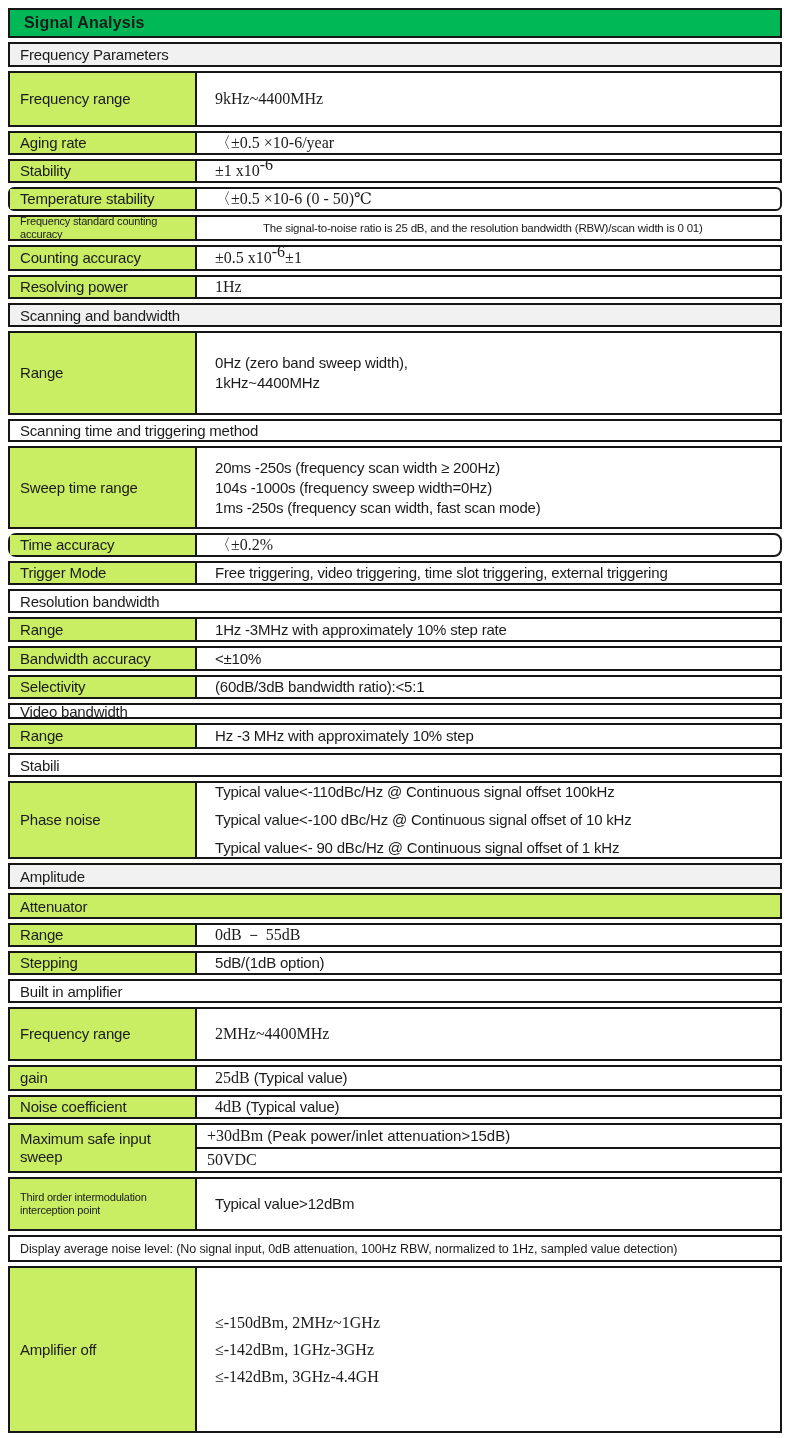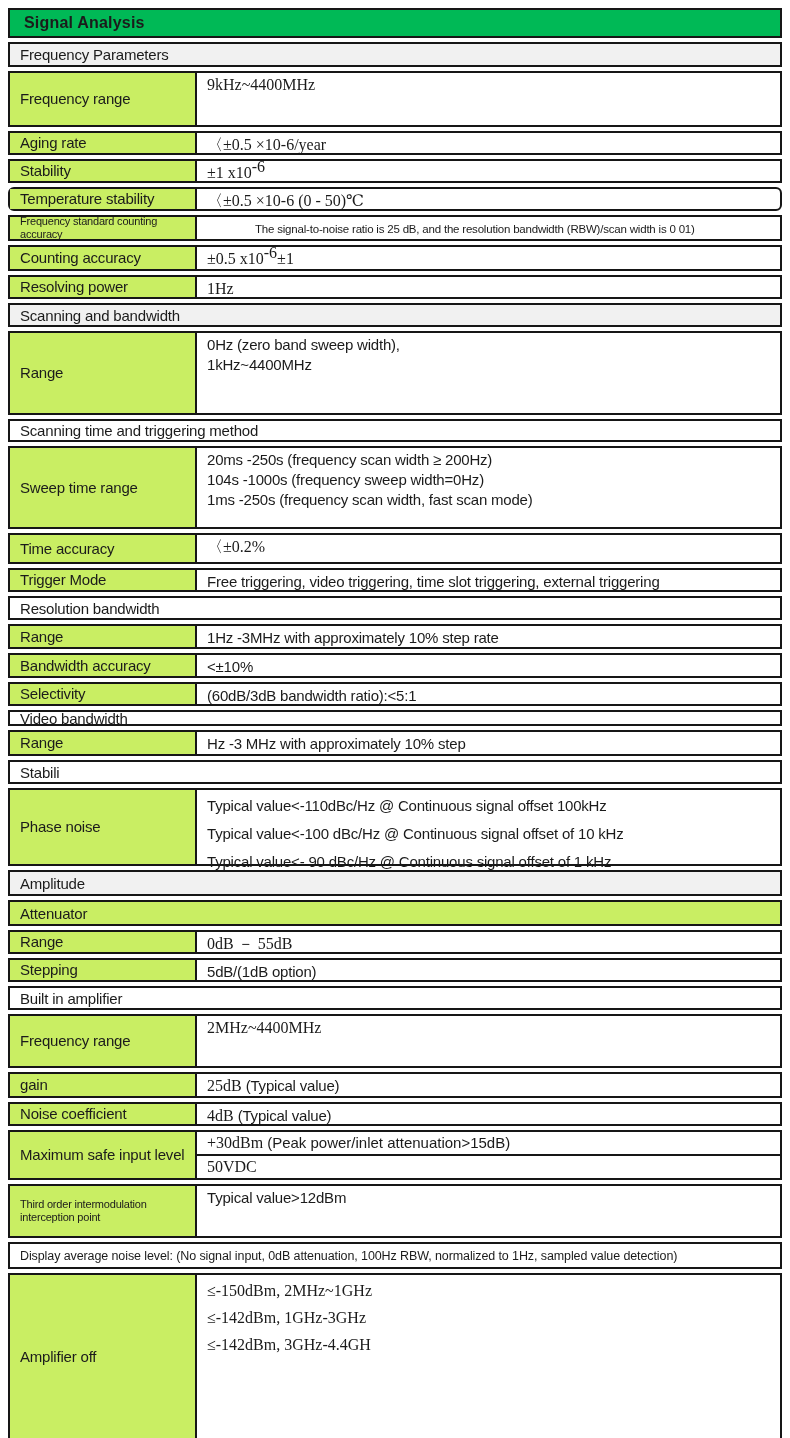--- a/index.html
+++ b/index.html
@@ -10,22 +10,22 @@
        display:flex;align-items:stretch;}
   .row.hdr{font-weight:bold;font-size:16px;align-items:center;padding-left:14px;letter-spacing:0.2px;}
   .row.sec{align-items:center;padding-left:10px;font-size:15px;letter-spacing:-0.2px;}
   .row.sec.gray{background:#f1f1f1;}
   .row.sec.green{background:#c9ee63;}
   .row.sec.smalltext{font-size:12.5px;letter-spacing:-0.1px;}
   .label{box-sizing:border-box;width:187px;flex:0 0 187px;background:#c9ee63;
          border-right:2px solid #161616;display:flex;align-items:center;
          padding:2px 6px 2px 10px;font-size:15px;letter-spacing:-0.2px;line-height:18px;}
   .label.smalllab{font-size:11px;line-height:13px;}
-  .value{flex:1 1 auto;display:flex;flex-direction:column;justify-content:flex-start;
-         padding:2px 8px 2px 10px;font-size:15px;letter-spacing:-0.2px;}
+  .value{flex:1 1 auto;display:flex;flex-direction:column;justify-content:center;
+         padding:2px 8px 2px 10px;font-size:15px;letter-spacing:-0.2px;margin-left:8px;}
   .value .vline{line-height:20px;white-space:nowrap;}
   .serif{font-family:"Liberation Serif","DejaVu Serif","DejaVu Sans",serif;font-size:16px;letter-spacing:0;}
   sup{font-size:10px;line-height:0;}
   .subwrap{flex:1 1 auto;display:flex;flex-direction:column;padding:0;}
   .subrow{box-sizing:border-box;display:flex;flex-direction:column;justify-content:center;
           padding:2px 8px 2px 10px;font-size:15px;}
   .subrow + .subrow{border-top:2px solid #161616;}
 </style>
 </head>
 <body>
@@ -113,21 +113,21 @@
       <div class="row" style="height: 83px;">
         <div class="label" style="background: rgb(201, 238, 99);">
           <span>Sweep time range</span>
         </div>
         <div class="value">
           <div class="vline" style="line-height: 20px;"><span class="">20ms -250s (frequency scan width ≥ 200Hz)</span></div>
           <div class="vline" style="line-height: 20px;"><span class="">104s -1000s (frequency sweep width=0Hz)</span></div>
           <div class="vline" style="line-height: 20px;"><span class="">1ms -250s (frequency scan width, fast scan mode)</span></div>
         </div>
       </div>
-      <div class="row" style="height: 31px;">
+      <div class="row" style="height: 24px; border-radius: 8px;">
         <div class="label" style="background: rgb(201, 238, 99);">
           <span>Time accuracy</span>
         </div>
         <div class="value">
           <div class="vline"><span class="serif">〈±0.2%</span></div>
         </div>
       </div>
       <div class="row" style="height: 24px;">
         <div class="label" style="background: rgb(201, 238, 99);">
           <span>Trigger Mode</span>
@@ -231,21 +231,21 @@
       <div class="row" style="height: 24px;">
         <div class="label" style="background: rgb(201, 238, 99);">
           <span>Noise coefficient</span>
         </div>
         <div class="value">
           <div class="vline"><span class="serif">4dB  </span><span class=""> (Typical value)</span></div>
         </div>
       </div>
       <div class="row" style="height: 50px;">
         <div class="label" style="background: rgb(201, 238, 99);">
-          <span>Maximum safe input level</span>
+          <span>Maximum safe input sweep</span>
         </div>
         <div class="subwrap">
           <div class="subrow" style="flex: 1 1 26px;">
             <div class="vline"><span class="serif">+30dBm </span><span class="">(Peak power/inlet attenuation&gt;15dB)</span></div>
           </div>
           <div class="subrow" style="flex: 1 1 20px;">
             <div class="vline"><span class="serif">50VDC</span></div>
           </div>
         </div>
       </div>

